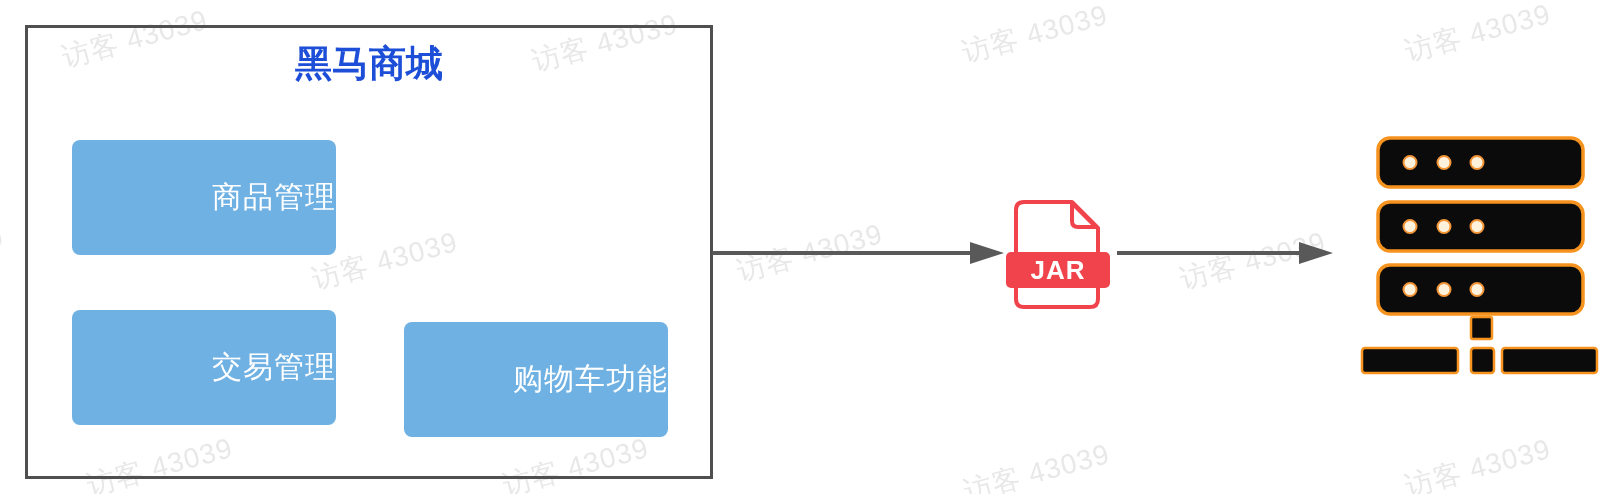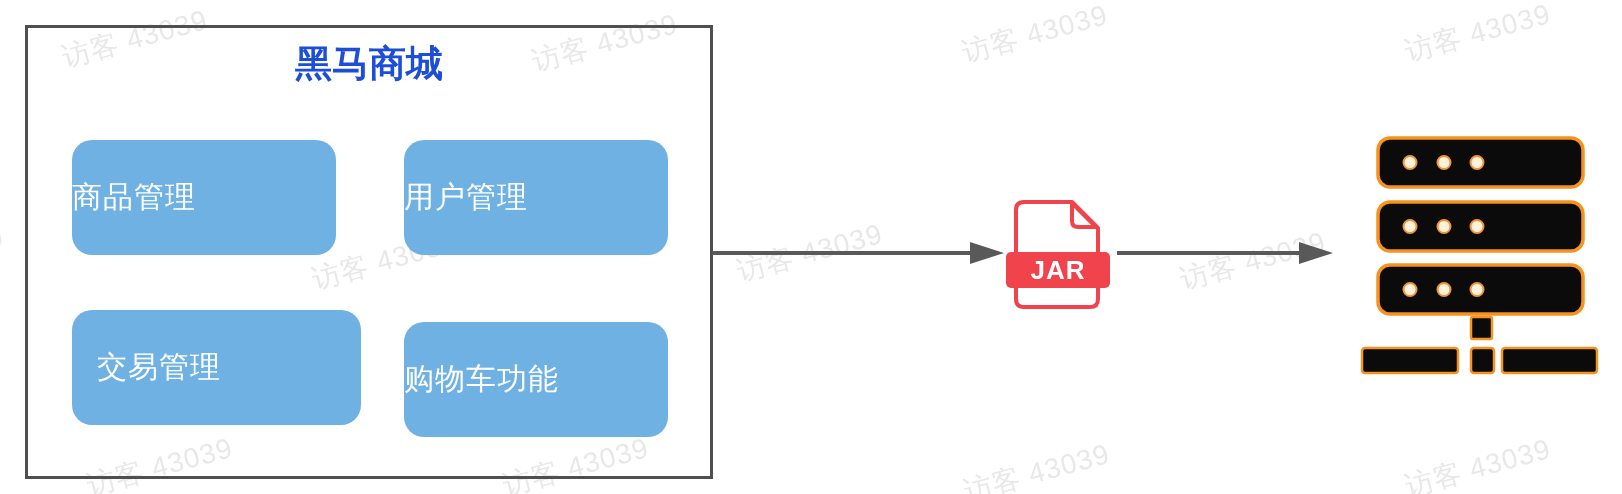--- a/index.html
+++ b/index.html
@@ -19,28 +19,28 @@
     position:absolute;left:25px;top:25px;width:688px;height:454px;
     border:3px solid #4f4f4f;box-sizing:border-box;background:transparent;
     z-index:1;
   }
   .monolith-title{
     position:absolute;left:25px;top:42px;width:688px;height:44px;
     text-align:center;font-size:37px;font-weight:700;color:#1d4ed8;
     line-height:44px;z-index:2;
   }
   .module{
-    position:absolute;width:264px;height:115px;border-radius:20px;
+    position:absolute;width:264px;height:115px;border-radius:8px;
     background:#6fb1e3;color:#ffffff;font-size:30px;
-    display:flex;align-items:center;justify-content:flex-start;z-index:2;
+    display:flex;align-items:center;justify-content:flex-end;z-index:2;
     letter-spacing:1px;
   }
   .m1{left:72px;top:140px;}
   .m2{left:404px;top:140px;}
-  .m3{left:72px;top:310px;padding-left:25px;}
+  .m3{left:72px;top:310px;}
   .m4{left:404px;top:310px;margin-top:12px;}
   .arrow-svg{position:absolute;z-index:2;}
   .jar-icon{position:absolute;left:1000px;top:196px;width:116px;height:118px;z-index:2;}
   .server-svg{position:absolute;left:1340px;top:118px;width:262px;height:262px;z-index:2;}
 </style>
 </head>
 <body>
 
 <div class="stage">
 
@@ -55,23 +55,20 @@
   <span class="wm" style="left:85px;top:448px">访客 43039</span>
   <span class="wm" style="left:501px;top:448px">访客 43039</span>
   <span class="wm" style="left:962px;top:454px">访客 43039</span>
   <span class="wm" style="left:1403px;top:449px">访客 43039</span>
 
   <div class="monolith"></div>
   <div class="monolith-title">黑马商城</div>
 
   <div class="module m1">
     <span>商品管理</span>
-  </div>
-  <div class="module m2">
-    <span>用户管理</span>
   </div>
   <div class="module m3">
     <span>交易管理</span>
   </div>
   <div class="module m4">
     <span>购物车功能</span>
   </div>
 
   <svg class="arrow-svg" style="left:712px;top:238px" width="292" height="30" viewBox="0 0 292 30">
     <line x1="0" y1="15" x2="262" y2="15" stroke="#595959" stroke-width="4"></line>

